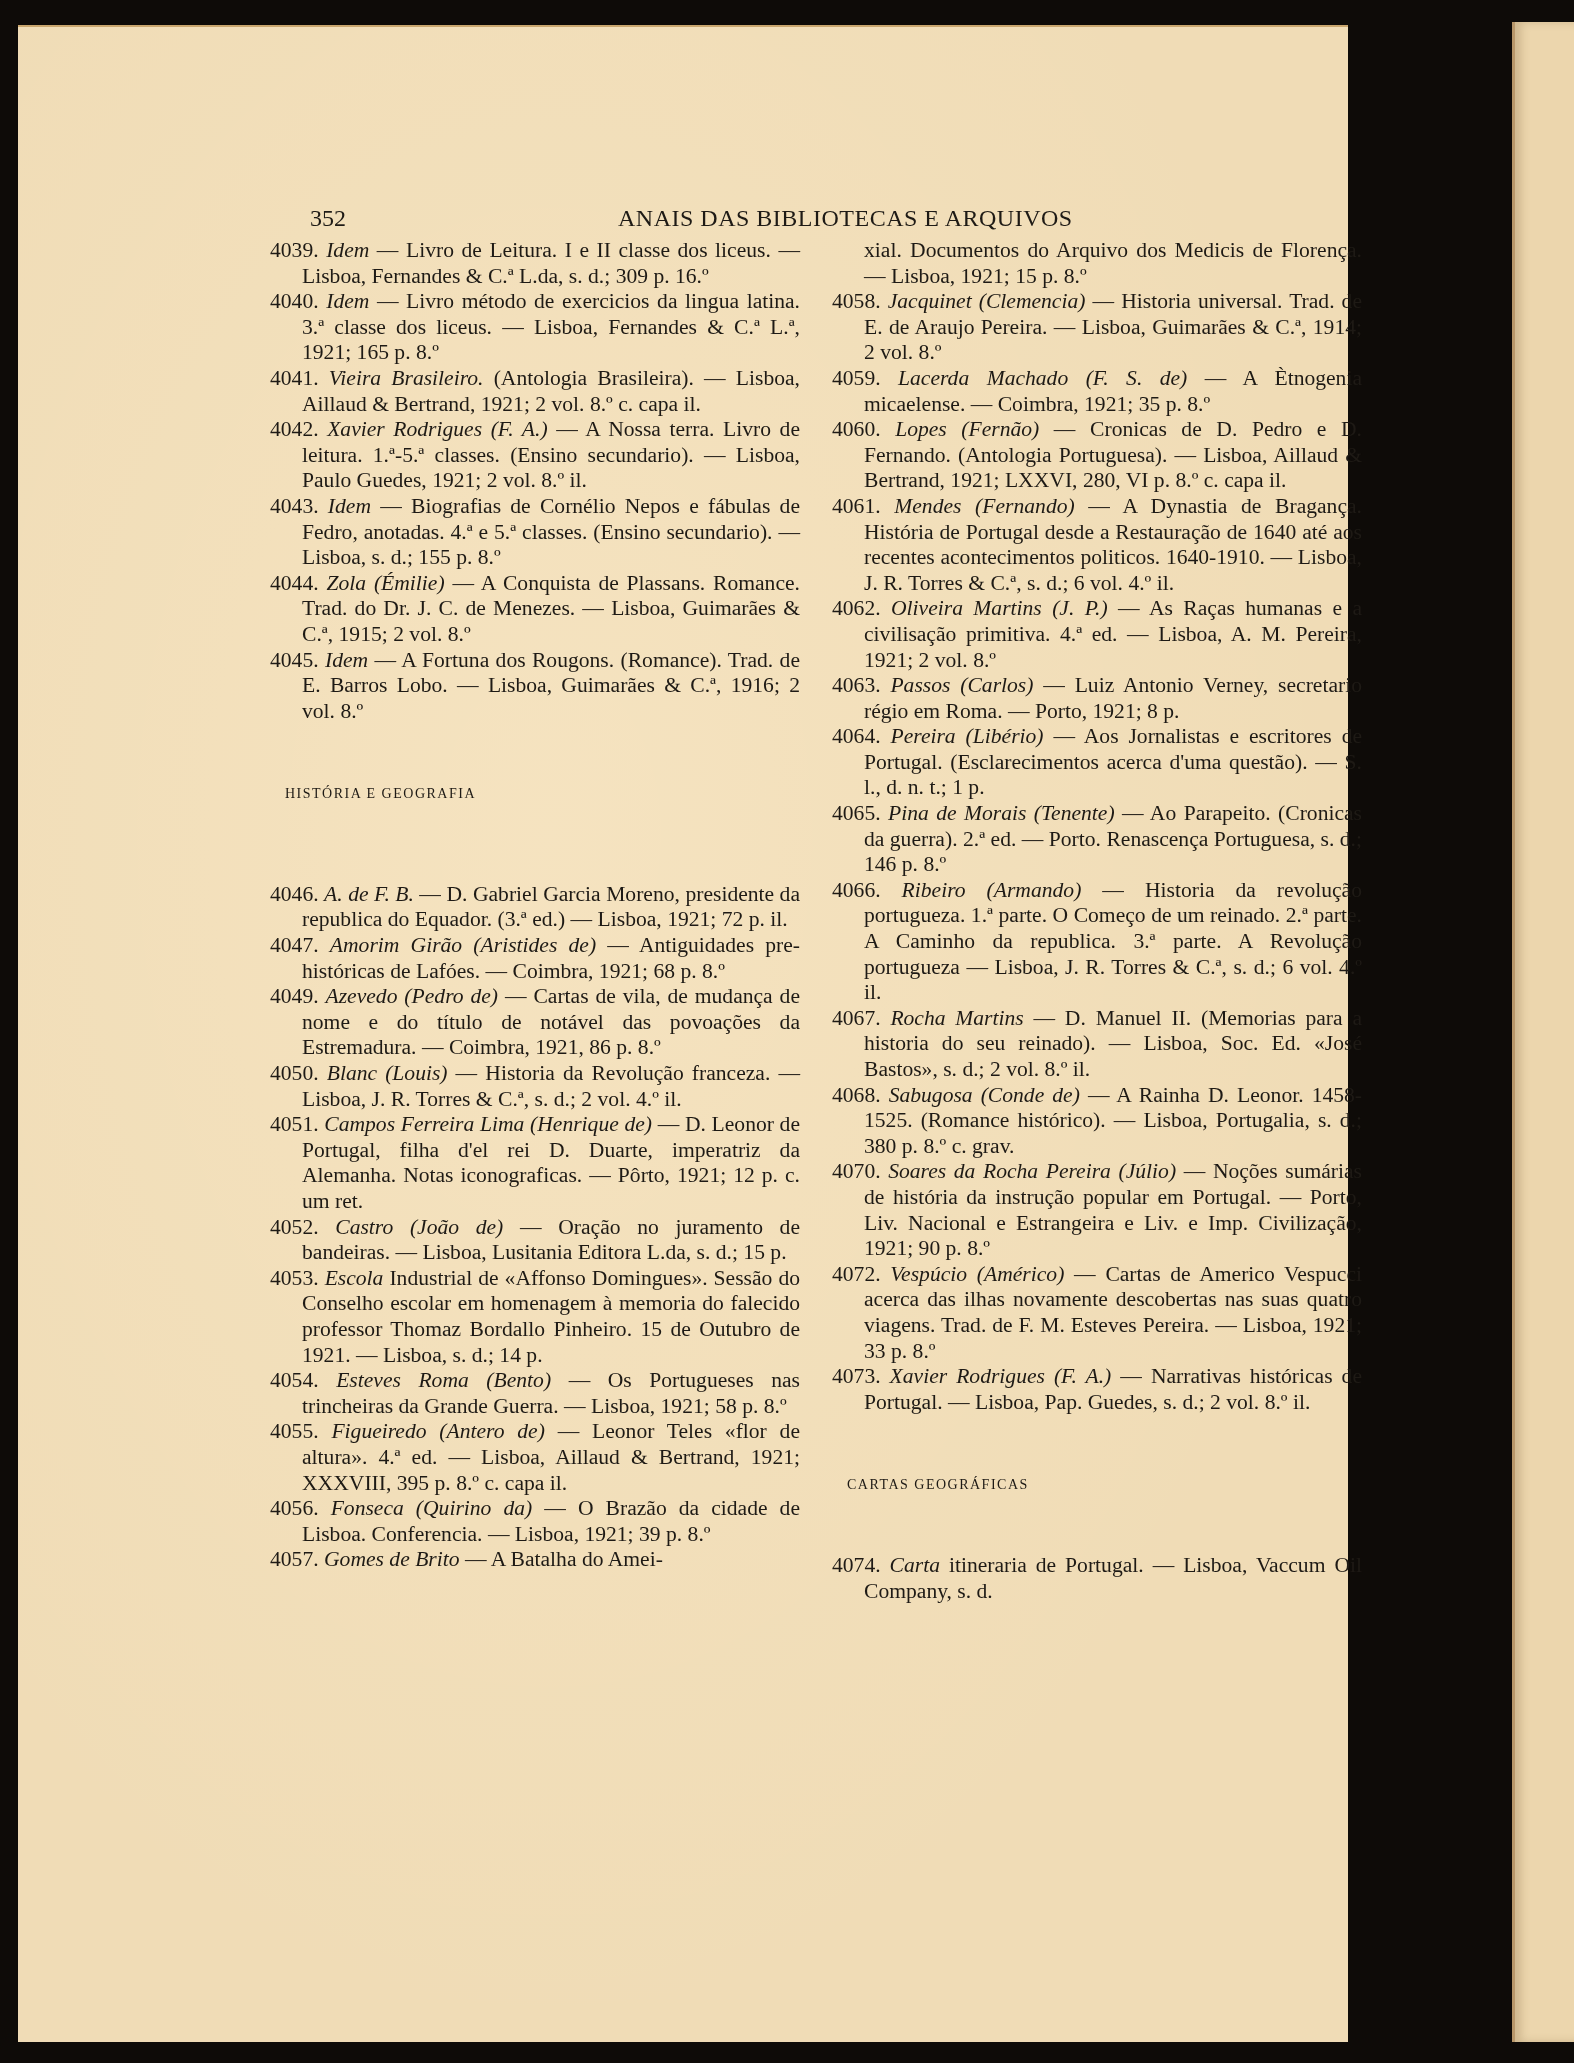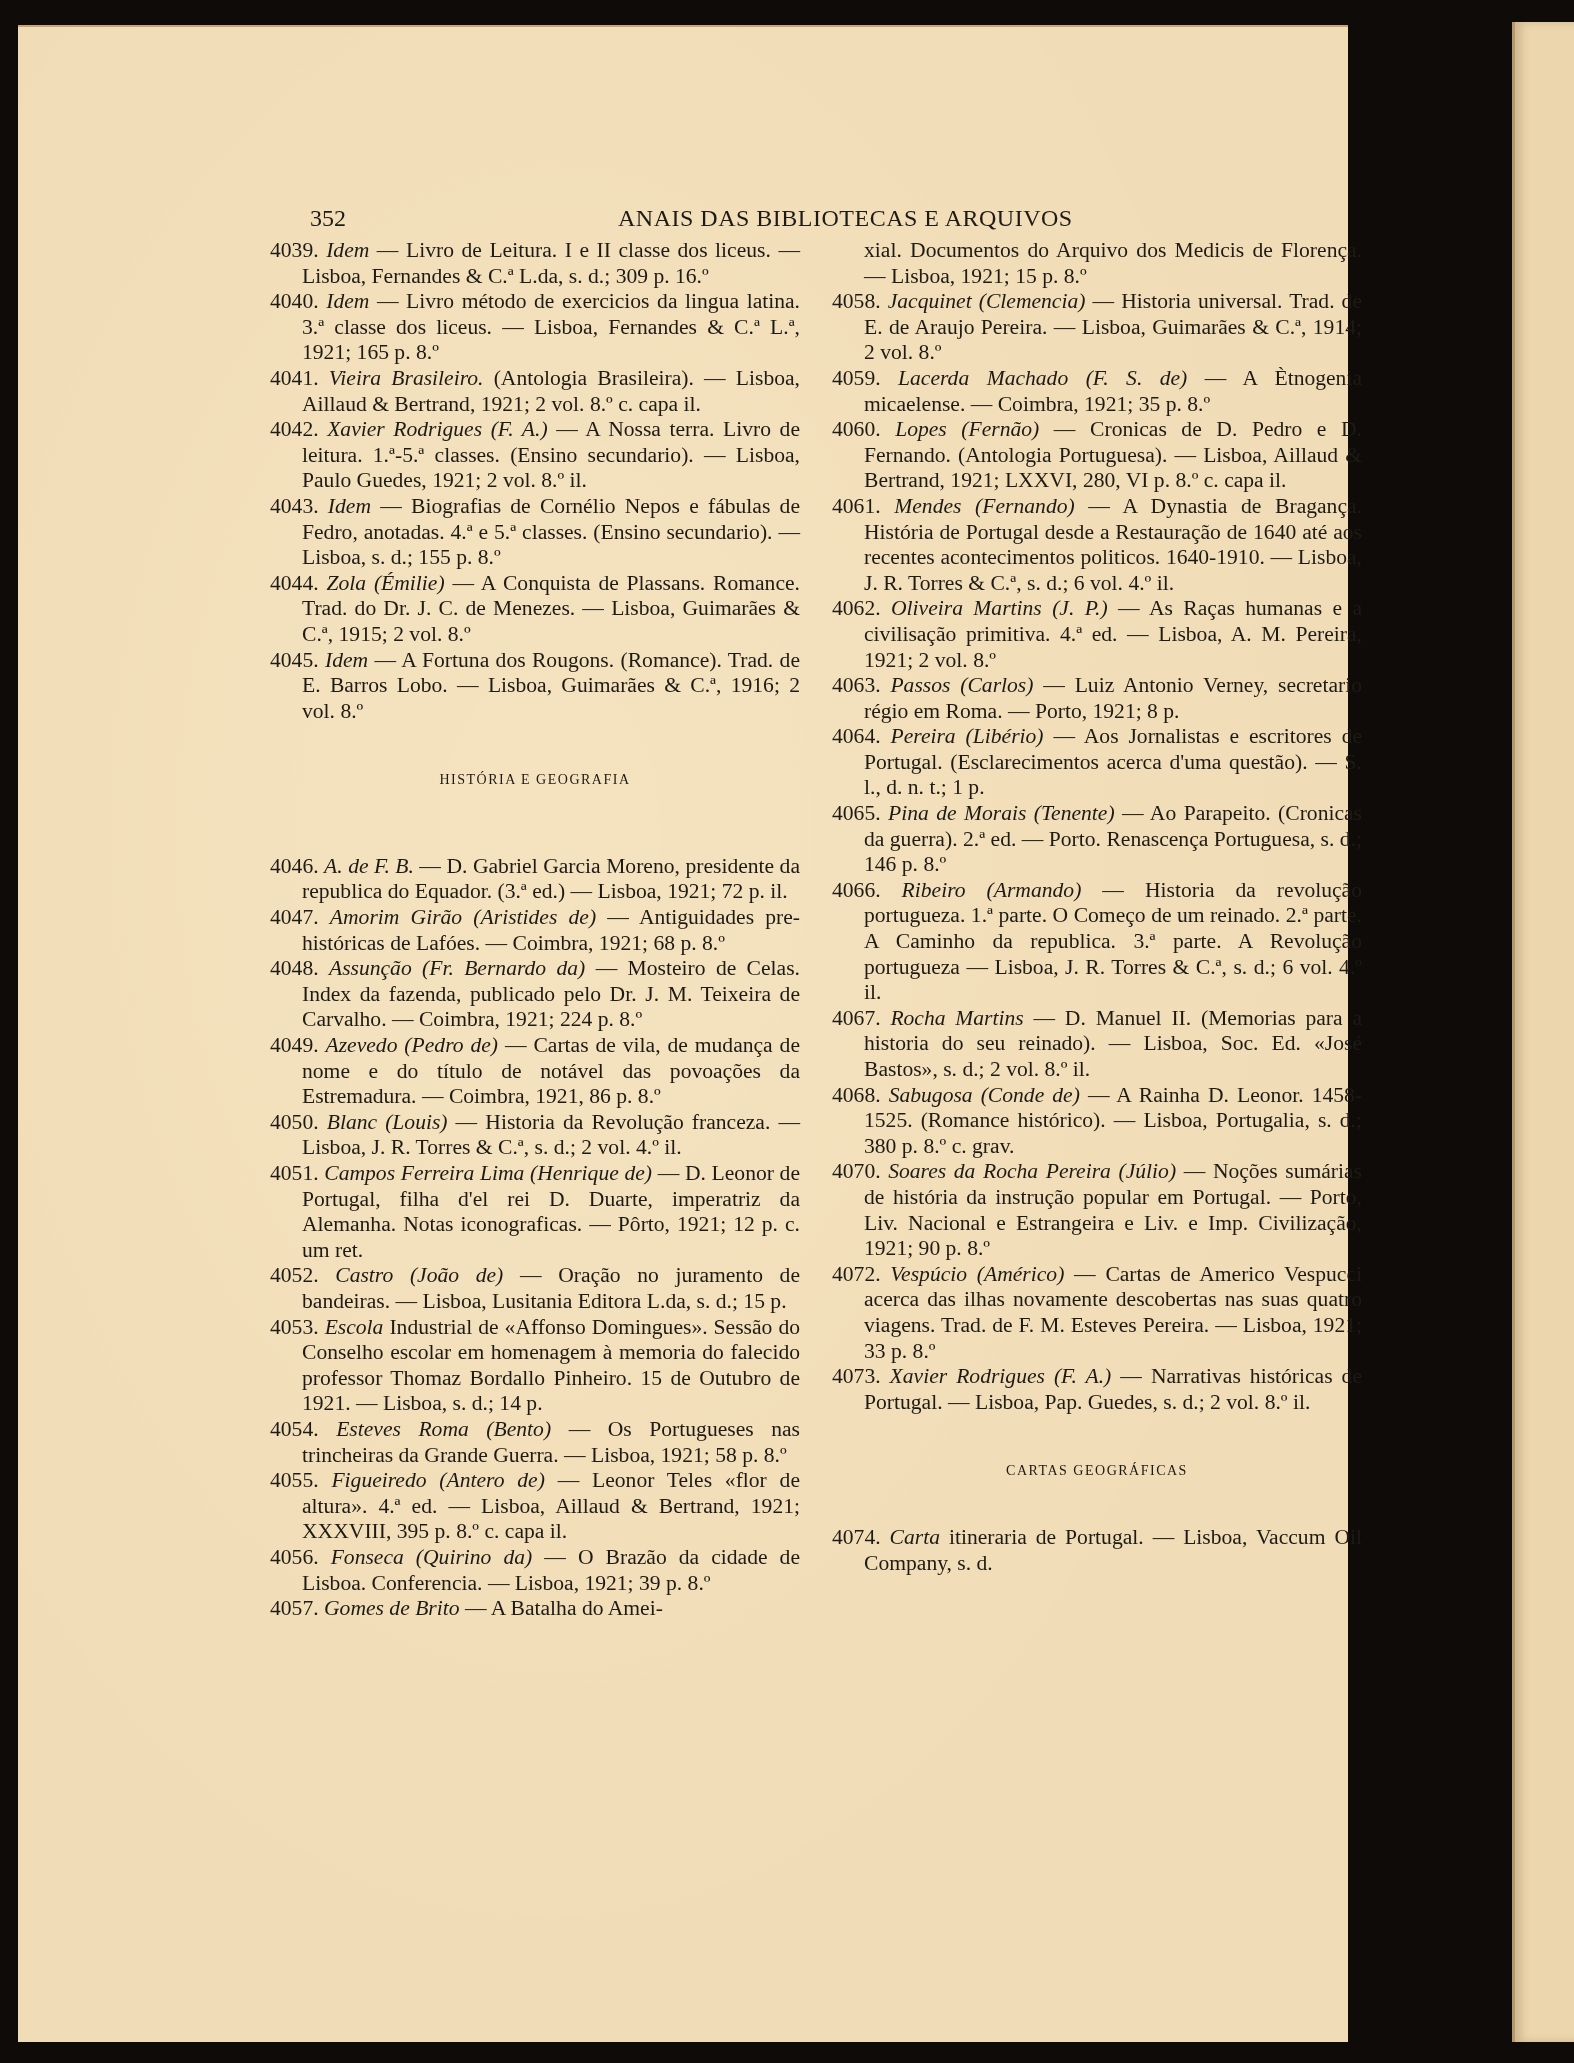--- a/index.html
+++ b/index.html
@@ -33,22 +33,22 @@
   }
   .col.left { left: 270px; }
   .col.right { left: 832px; }
   .entry {
     padding-left: 32px; text-indent: -32px; text-align: justify;
   }
   .entry.cont { padding-left: 32px; text-indent: 0; }
   .num { }
   .author { font-style: italic; }
   .section-heading {
-    text-align: center; font-size: 14px; letter-spacing: 1.5px; font-variant: small-caps;
-    text-transform: uppercase; margin: 1px; color: #1e1a15;
+    font-size: 14px; letter-spacing: 1.5px; font-variant: small-caps;
+    text-transform: uppercase; margin: 15px; color: #1e1a15;
   }
 </style>
 </head>
 <body>
 
 <div class="page">
   <div class="header">
     <span class="page-number">352</span>
     <span class="running-title">ANAIS DAS BIBLIOTECAS E ARQUIVOS</span>
   </div>
@@ -64,21 +64,20 @@
       <div class="entry"><span class="num">4043.</span> <span class="author">Idem</span><span> — Biografias de Cornélio Nepos e fábulas de Fedro, anotadas. 4.ª e 5.ª classes. (Ensino secundario). — Lisboa, s. d.; 155 p. 8.º</span></div>
       <div class="entry"><span class="num">4044.</span> <span class="author">Zola (Émilie)</span><span> — A Conquista de Plassans. Romance. Trad. do Dr. J. C. de Menezes. — Lisboa, Guimarães &amp; C.ª, 1915; 2 vol. 8.º</span></div>
       <div class="entry"><span class="num">4045.</span> <span class="author">Idem</span><span> — A Fortuna dos Rougons. (Romance). Trad. de E. Barros Lobo. — Lisboa, Guimarães &amp; C.ª, 1916; 2 vol. 8.º</span></div>
     </div>
   <div style="height:42px"></div>
   <div class="section-heading">HISTÓRIA E GEOGRAFIA</div>
   <div style="height:60px"></div>
   <div id="left-after">
       <div class="entry"><span class="num">4046.</span> <span class="author">A. de F. B.</span><span> — D. Gabriel Garcia Moreno, presidente da republica do Equador. (3.ª ed.) — Lisboa, 1921; 72 p. il.</span></div>
       <div class="entry"><span class="num">4047.</span> <span class="author">Amorim Girão (Aristides de)</span><span> — Antiguidades pre-históricas de Lafóes. — Coimbra, 1921; 68 p. 8.º</span></div>
-      <div class="entry"><span class="num">4048.</span> <span class="author">Assunção (Fr. Bernardo da)</span><span> — Mosteiro de Celas. Index da fazenda, publicado pelo Dr. J. M. Teixeira de Carvalho. — Coimbra, 1921; 224 p. 8.º</span></div>
       <div class="entry"><span class="num">4049.</span> <span class="author">Azevedo (Pedro de)</span><span> — Cartas de vila, de mudança de nome e do título de notável das povoações da Estremadura. — Coimbra, 1921, 86 p. 8.º</span></div>
       <div class="entry"><span class="num">4050.</span> <span class="author">Blanc (Louis)</span><span> — Historia da Revolução franceza. — Lisboa, J. R. Torres &amp; C.ª, s. d.; 2 vol. 4.º il.</span></div>
       <div class="entry"><span class="num">4051.</span> <span class="author">Campos Ferreira Lima (Henrique de)</span><span> — D. Leonor de Portugal, filha d'el rei D. Duarte, imperatriz da Alemanha. Notas iconograficas. — Pôrto, 1921; 12 p. c. um ret.</span></div>
       <div class="entry"><span class="num">4052.</span> <span class="author">Castro (João de)</span><span> — Oração no juramento de bandeiras. — Lisboa, Lusitania Editora L.da, s. d.; 15 p.</span></div>
       <div class="entry"><span class="num">4053.</span> <span class="author">Escola</span><span> Industrial de «Affonso Domingues». Sessão do Conselho escolar em homenagem à memoria do falecido professor Thomaz Bordallo Pinheiro. 15 de Outubro de 1921. — Lisboa, s. d.; 14 p.</span></div>
       <div class="entry"><span class="num">4054.</span> <span class="author">Esteves Roma (Bento)</span><span> — Os Portugueses nas trincheiras da Grande Guerra. — Lisboa, 1921; 58 p. 8.º</span></div>
       <div class="entry"><span class="num">4055.</span> <span class="author">Figueiredo (Antero de)</span><span> — Leonor Teles «flor de altura». 4.ª ed. — Lisboa, Aillaud &amp; Bertrand, 1921; XXXVIII, 395 p. 8.º c. capa il.</span></div>
       <div class="entry"><span class="num">4056.</span> <span class="author">Fonseca (Quirino da)</span><span> — O Brazão da cidade de Lisboa. Conferencia. — Lisboa, 1921; 39 p. 8.º</span></div>
       <div class="entry"><span class="num">4057.</span> <span class="author">Gomes de Brito</span><span> — A Batalha do Amei-</span></div>
     </div>

